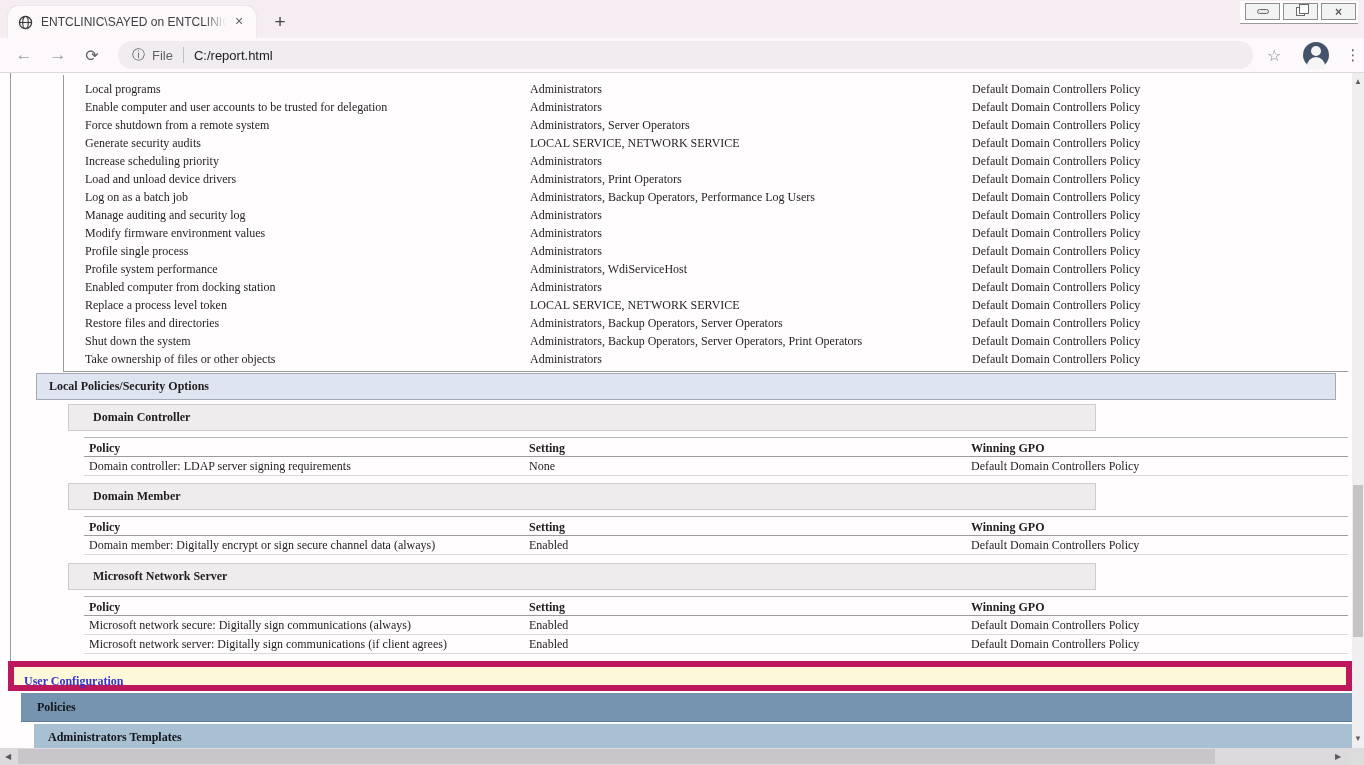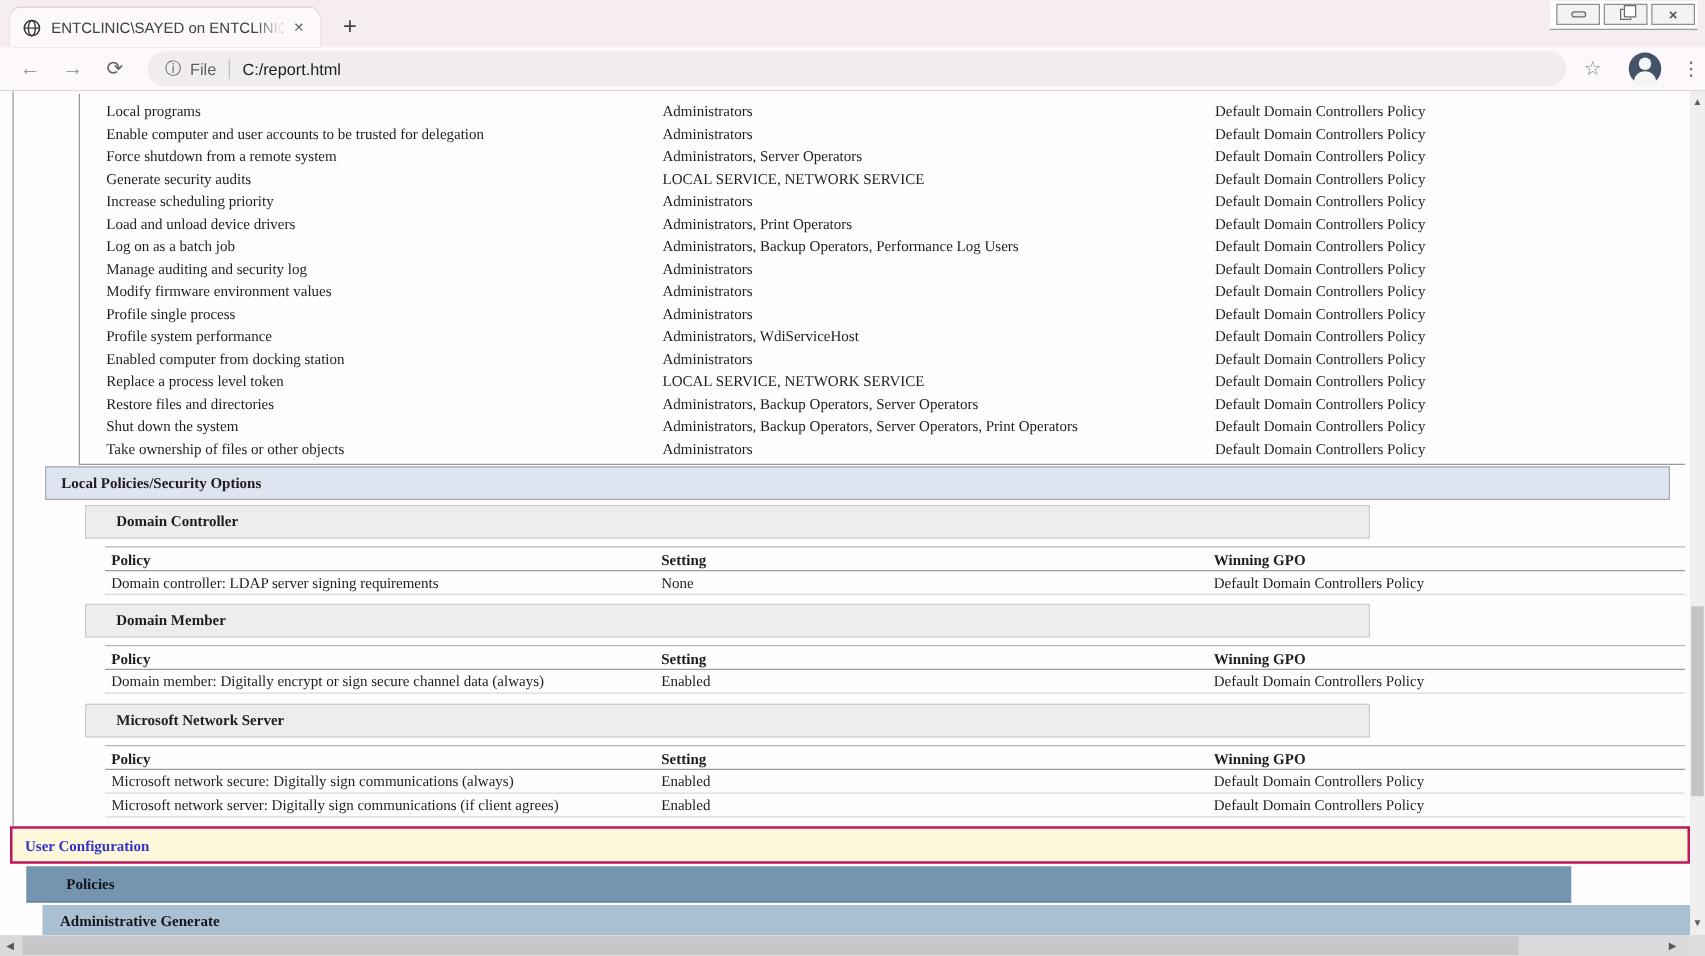--- a/index.html
+++ b/index.html
@@ -63,25 +63,25 @@
         line-height:25px; padding-left:12px; font-size:12px; }
   .band-sub { position:absolute; left:68px; width:1028px; height:27px; background:var(--c-sub,#efecee);
         border:1px solid #cfccce; font-weight:bold; line-height:25px; padding-left:24px; }
   .subtable { position:absolute; left:84px; width:1264px; }
   .subtable .trow { display:grid; grid-template-columns:440px 442px 1fr; padding-left:5px;
         height:19px; line-height:19px; border-bottom:1px solid #dbd8da; }
   .subtable .thead { height:20px; line-height:20px; font-weight:bold; border-top:1px solid #b7b4b6;
         border-bottom:1px solid #9e9b9d; }
 
   .band-uc { position:absolute; left:8px; top:588px; width:1344px; height:30px;
-        background:var(--c-yellow,#fdf8d9); border:2px solid #be185d; line-height:28px;
+        background:var(--c-yellow,#fdf8d9); border:6px solid #be185d; line-height:28px;
         padding-left:10px; font-weight:bold; color:var(--c-link,#3333cc); }
-  .band-pol { position:absolute; left:21px; top:620px; width:1236px; height:29px;
+  .band-pol { position:absolute; left:21px; top:620px; width:1331px; height:29px;
         background:var(--c-pol,#7494af); border-bottom:1px solid #5f7d96; line-height:28px;
-        padding-left:32px; font-weight:bold; color:#15161c; }
+        padding-left:16px; font-weight:bold; color:#15161c; }
   .band-admin { position:absolute; left:34px; top:651px; width:1318px; height:27px;
         background:var(--c-admin,#a9c0d3); line-height:26px; padding-left:14px; font-weight:bold;
         color:#15161c; }
 
   
   .vscroll { position:absolute; top:73px; right:0; width:12px; height:675px; background:#f1eef0; }
   .vscroll .arrow { position:absolute; left:0; width:12px; height:14px; color:#606060; font-size:8px;
         text-align:center; line-height:14px; }
   .vscroll .thumb { position:absolute; left:1px; top:412px; width:10px; height:152px; background:#c6c3c5; }
   .hscroll { position:absolute; left:0; top:748px; width:1348px; height:17px; background:#dddadd; }
@@ -268,21 +268,21 @@
         <div class="trow">
           <div>Microsoft network server: Digitally sign communications (if client agrees)</div>
           <div>Enabled</div>
           <div>Default Domain Controllers Policy</div>
         </div>
       </div>
   </div>
 
   <div class="band-uc">User Configuration</div>
   <div class="band-pol">Policies</div>
-  <div class="band-admin">Administrative Generate</div>
+  <div class="band-admin">Administrators Templates</div>
 </div>
 
 <div class="vscroll">
   <div class="arrow" style="top:2px">▲</div>
   <div class="thumb"></div>
   <div class="arrow" style="bottom:2px">▼</div>
 </div>
 <div class="hscroll">
   <div class="arrow" style="left:0">◀</div>
   <div class="thumb"></div>

